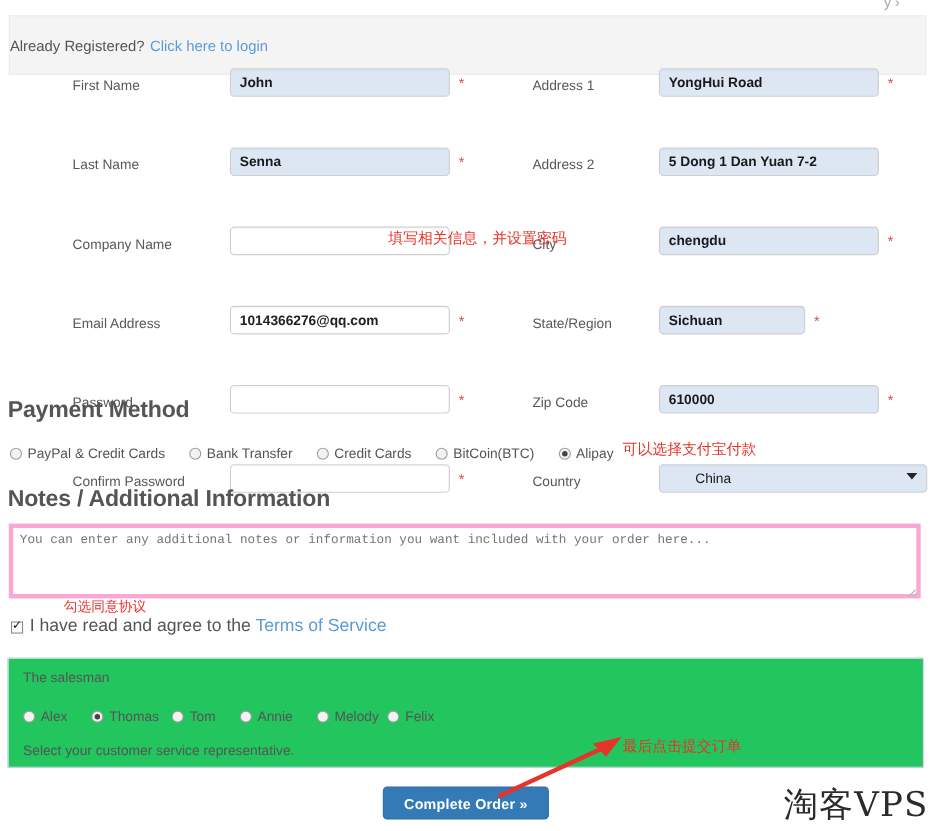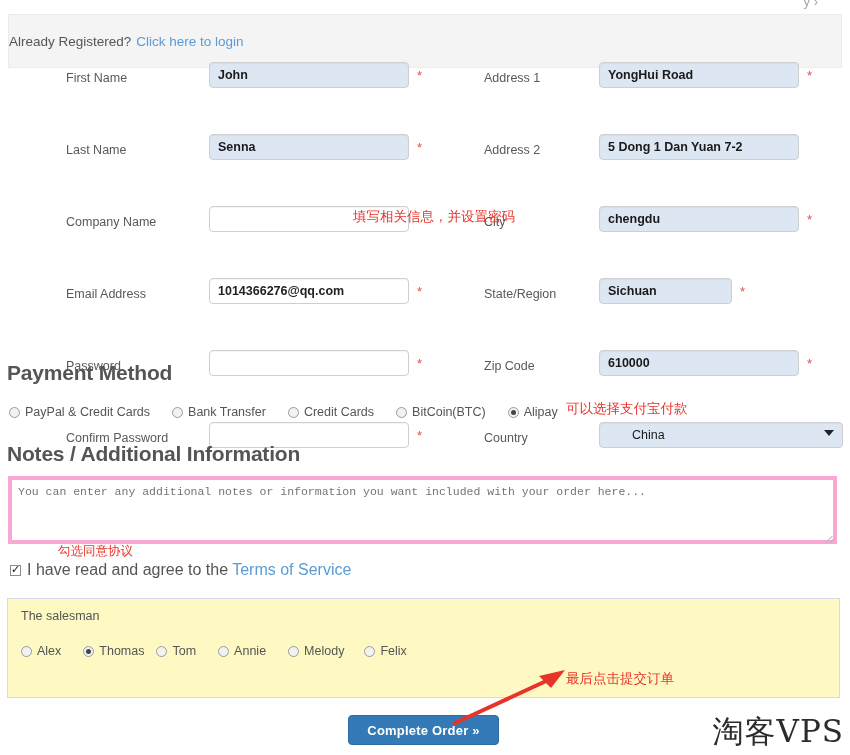--- a/index.html
+++ b/index.html
@@ -135,21 +135,21 @@
   .cbox.checked::after {
     content:"✓"; position:absolute; left:0px; top:-3px;
     font-size:11px; color:#111; line-height:13px;
   }
   .tos-text { font-size:16px; color:#555; }
   .tos-text .lnk { color:#5b9bd5; cursor:pointer; }
 
   
   .sales-panel {
     position:absolute; left:7px; top:598px; width:833px; height:100px;
-    background:#fef9c3; border:1px solid #d3dae8;
+    background:#22c55e; border:1px solid #d3dae8;
   }
   .sales-title { position:absolute; left:13px; top:10px; font-size:12.5px; color:#555; }
   .sales-hint  { position:absolute; left:13px; top:76px; font-size:12.5px; color:#555; }
 
   
   .btn-order {
     position:absolute; left:348px; top:715px; width:151px; height:30px;
     background:#337ab7; border:1px solid #2e6da4; border-radius:4px;
     color:#fff; font-size:13px; font-weight:bold;
     display:flex; align-items:center; justify-content:center;
@@ -362,29 +362,30 @@
           <span class="rlabel">Thomas</span>
         </div>
         <div class="ritem" style="margin-right: 22px;">
           <span class="rdot"></span>
           <span class="rlabel">Tom</span>
         </div>
         <div class="ritem" style="margin-right: 22px;">
           <span class="rdot"></span>
           <span class="rlabel">Annie</span>
         </div>
-        <div class="ritem" style="margin-right: 20px;">
+        <div class="ritem" style="margin-right: 8px;">
           <span class="rdot"></span>
           <span class="rlabel">Melody</span>
         </div>
         <div class="ritem" style="margin-right: 22px;">
           <span class="rdot"></span>
           <span class="rlabel">Felix</span>
         </div>
       </div>
+    <div class="sales-hint">Select your customer service representative.</div>
   </div>
 
   <div class="btn-order">Complete Order »</div>
 
   <div id="annotations">
       <div class="anno" style="left: 353px; top: 208px;">填写相关信息，并设置密码</div>
       <div class="anno" style="left: 566px; top: 400px;">可以选择支付宝付款</div>
       <div class="anno anno-sm" style="left: 58px; top: 543px;">勾选同意协议</div>
       <div class="anno" style="left: 566px; top: 670px;">最后点击提交订单</div>
     </div>

